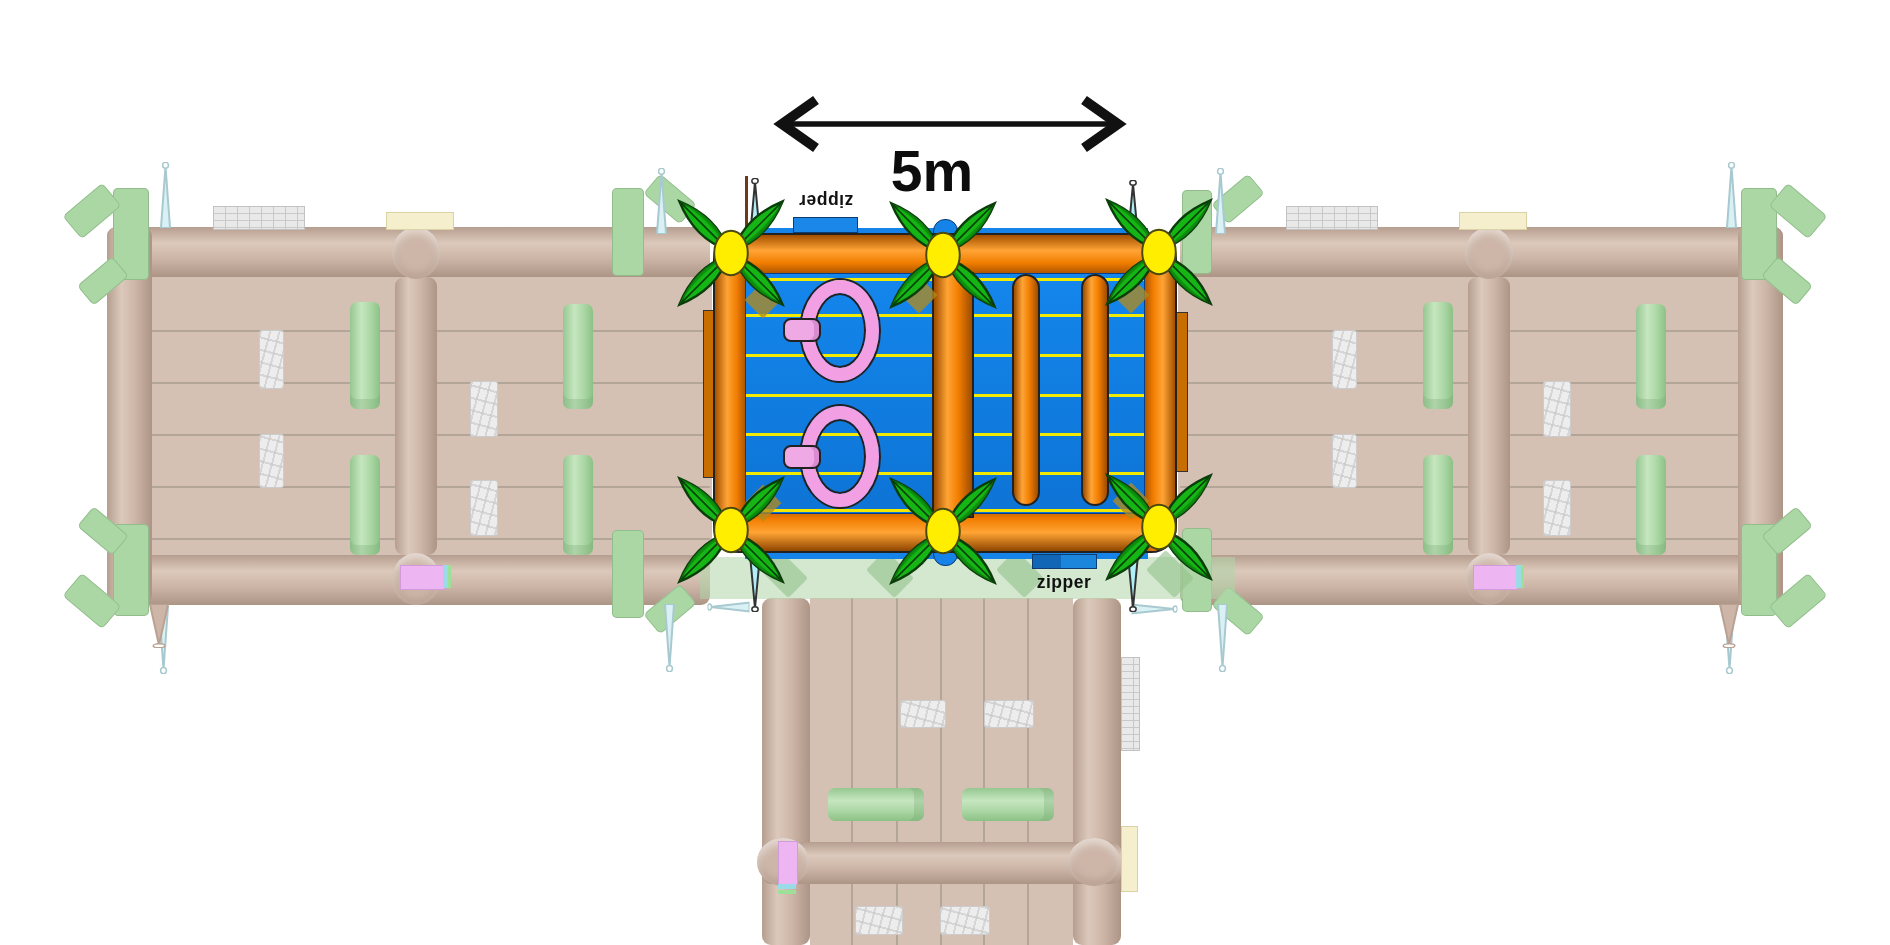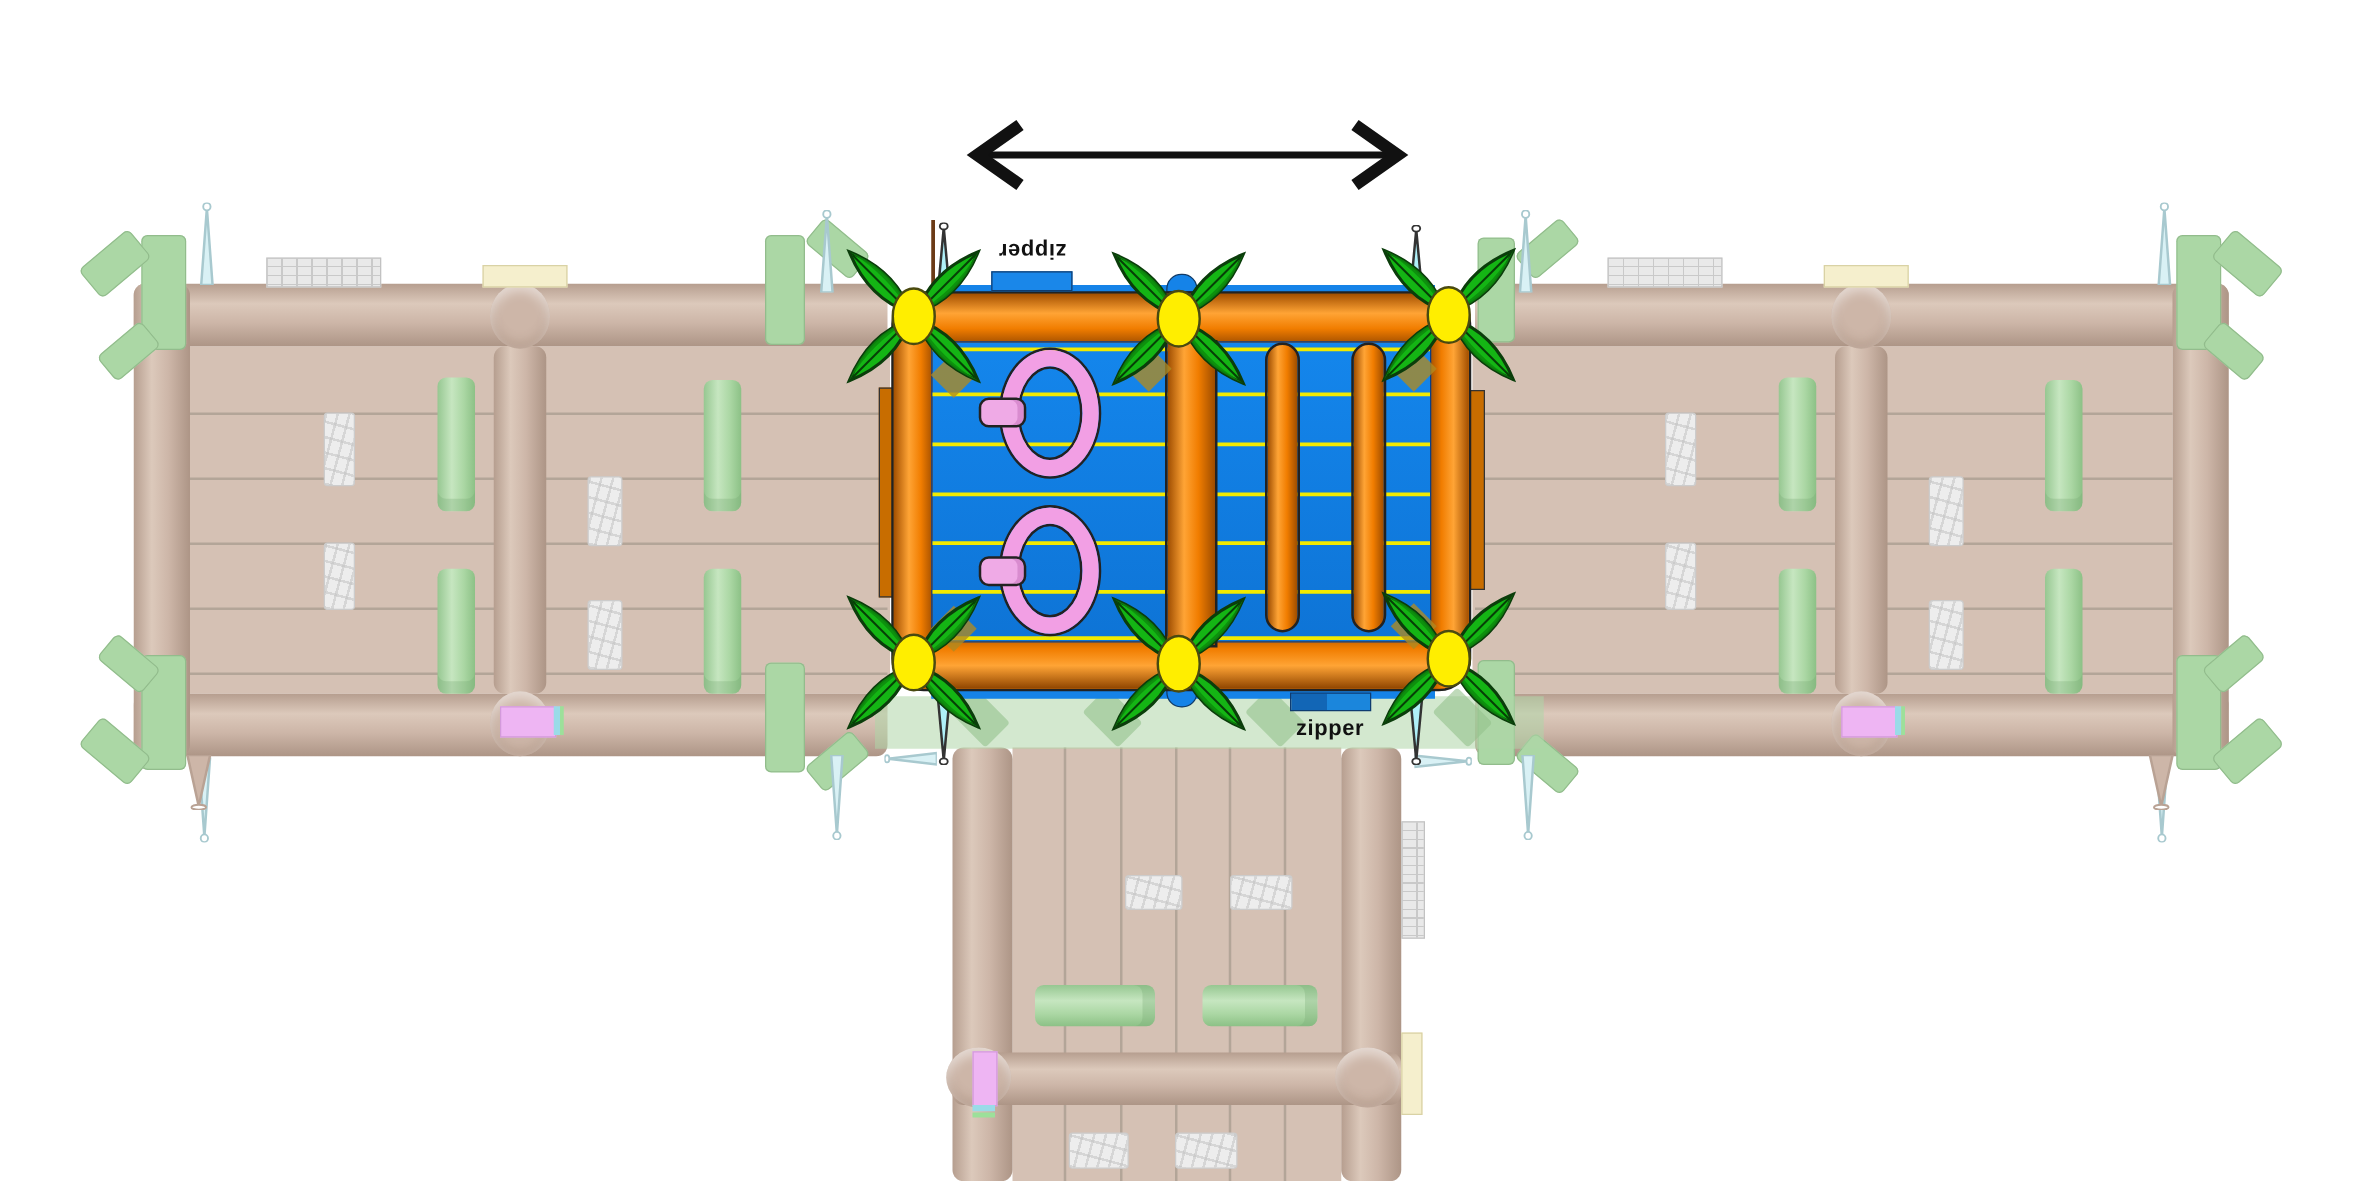--- a/index.html
+++ b/index.html
@@ -433,14 +433,15 @@
   <div class="zip-text" style="left:784px;top:190px;transform:rotate(180deg)">zipper</div>
   <div class="zip-tab" style="left:793px;top:217px;width:65px;height:16px;background:#1a87e9"></div>
   <div class="zip-tab" style="left:1032px;top:554px;width:65px;height:15px;background:linear-gradient(90deg,#1266b6 0 45%,#1b86dc 45% 100%)"></div>
   <div class="zip-text" style="left:1022px;top:571px">zipper</div>
 
   <svg class="arrow-svg" width="1890" height="945" viewBox="0 0 1890 945">
     <line x1="788" y1="124" x2="1112" y2="124" stroke="#111" stroke-width="5.5"></line>
     <polyline points="816,100 782,124 816,148" fill="none" stroke="#111" stroke-width="10"></polyline>
     <polyline points="1084,100 1118,124 1084,148" fill="none" stroke="#111" stroke-width="10"></polyline>
   </svg>
+  <div class="dim-label">5m</div>
 
 </div>
 
 </body></html>

